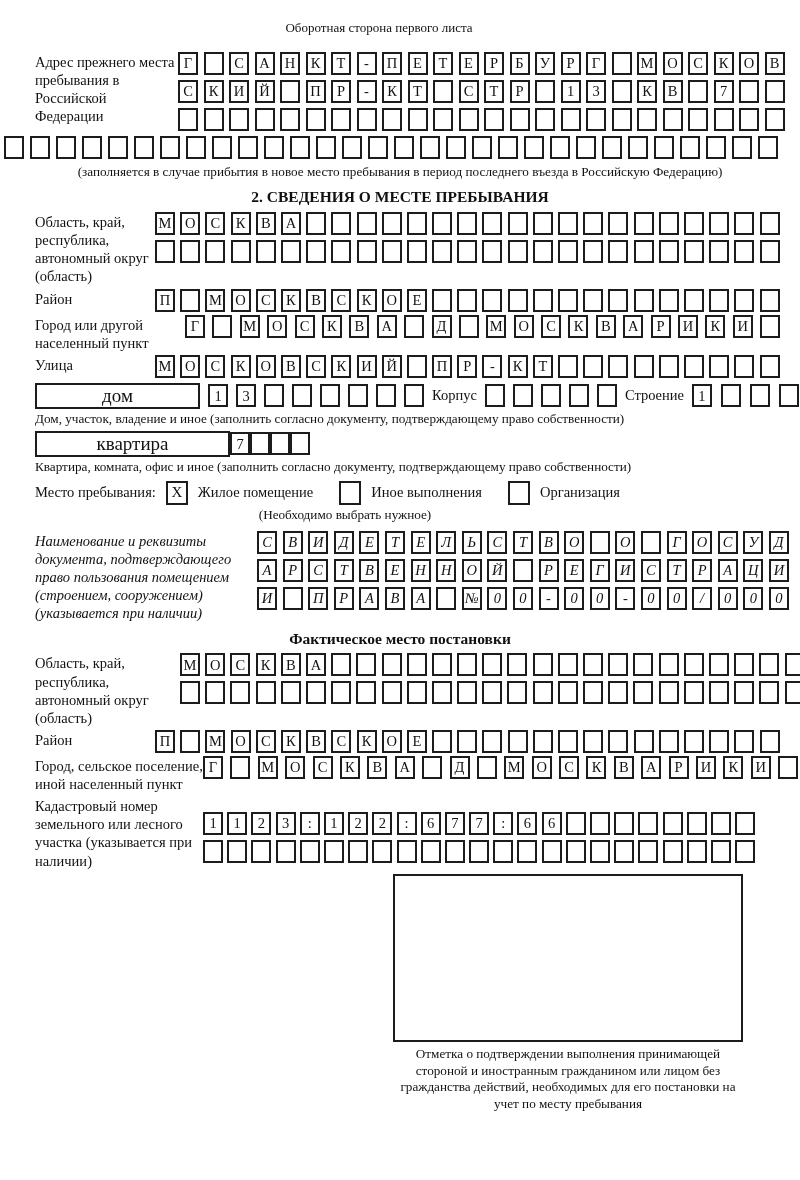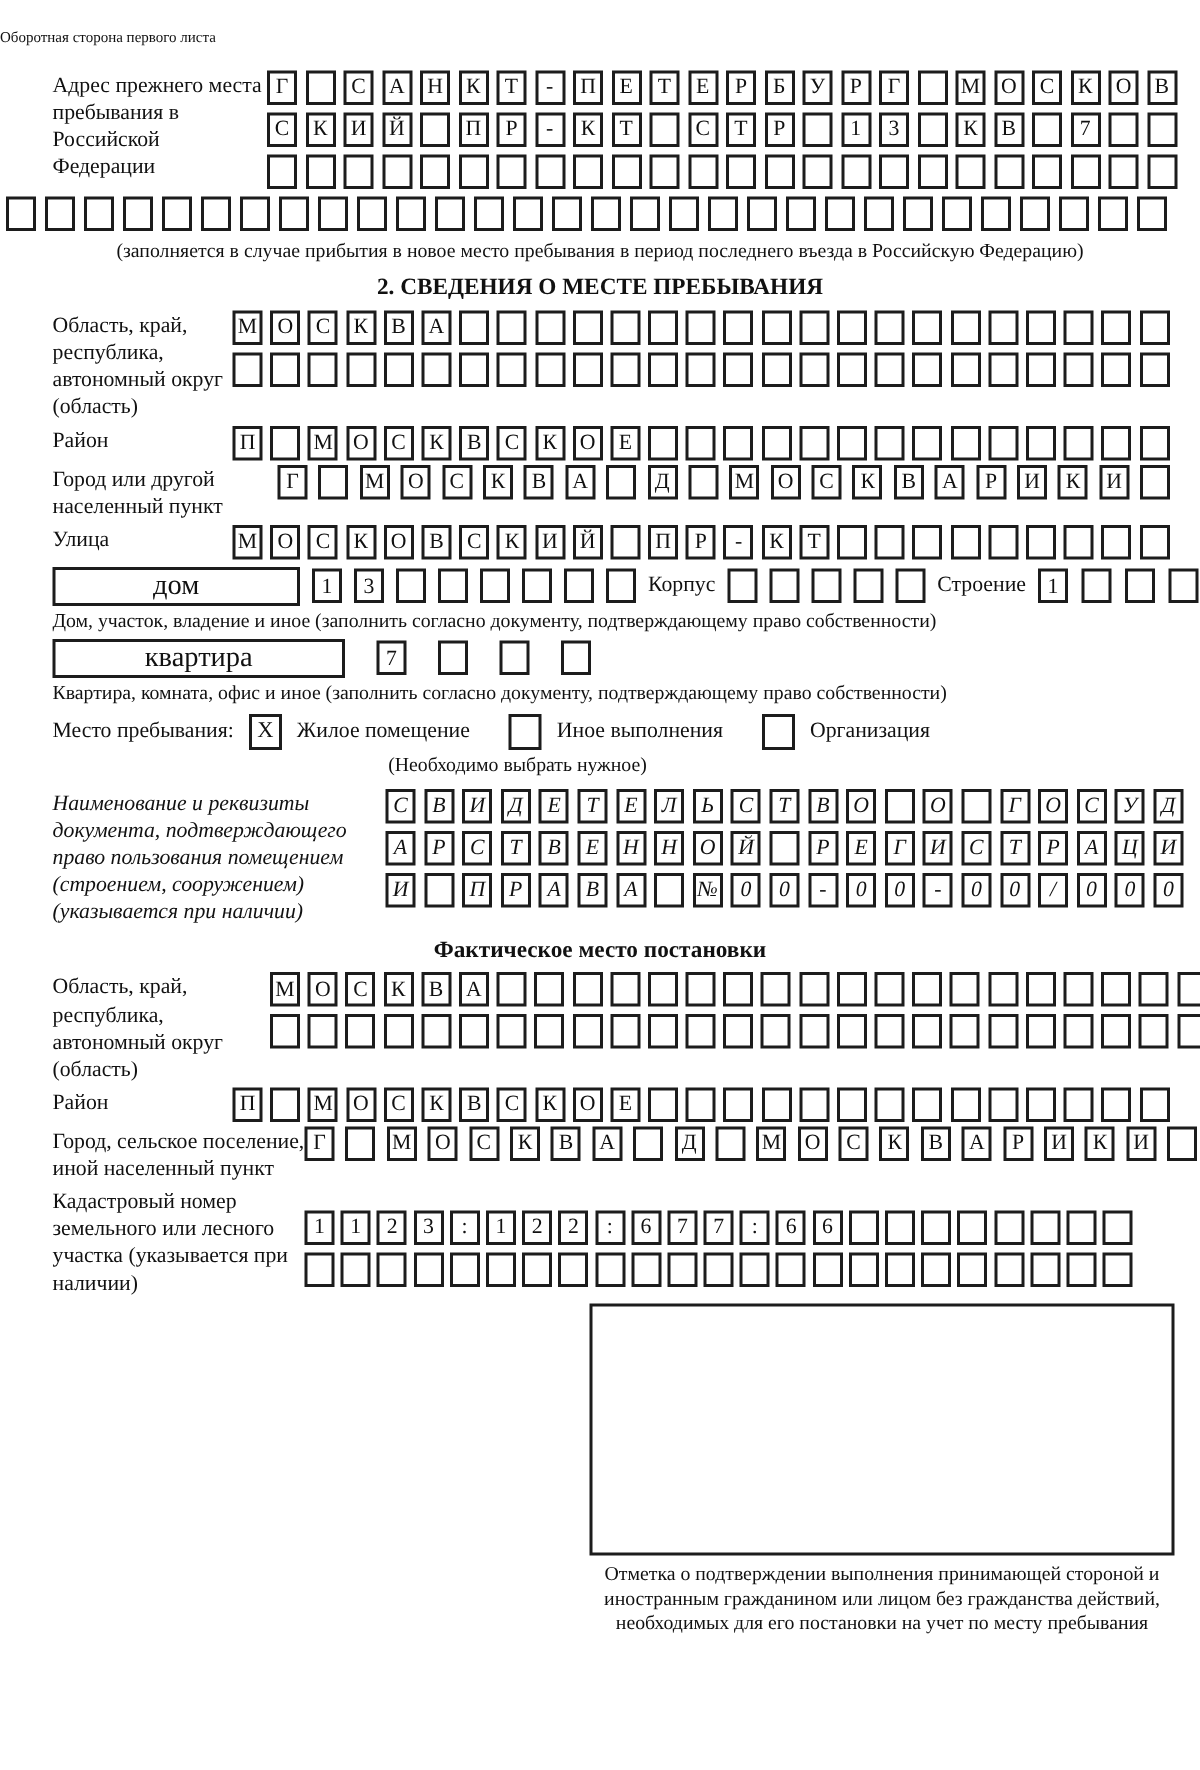--- a/index.html
+++ b/index.html
@@ -2,38 +2,38 @@
 <html><head>
 <meta charset="utf-8">
 <style>
   * { box-sizing: border-box; margin: 0; padding: 0; }
   html, body { background: #ffffff; }
   body {
     width: 800px; height: 1180px; overflow: hidden;
     font-family: "Liberation Serif", "DejaVu Serif", serif;
     color: #111111;
   }
-  .header-note { text-align: left; padding: 20px 42px 0 0; font-size: 10px; }
+  .header-note { text-align: center; padding: 20px 42px 0 0; font-size: 13px; }
 
   .block { display: flex; align-items: flex-start; margin-left: 35px; }
   .label { font-size: 14.5px; line-height: 1.25; flex-shrink: 0; padding-top: 1px; }
   .w143 { width: 143px; } .w120 { width: 120px; } .w150 { width: 150px; }
   .w222 { width: 222px; } .w145 { width: 145px; } .w168 { width: 168px; }
 
   .rows { display: flex; flex-direction: column; gap: 5px; }
   .cellrow { display: flex; }
   .cell {
     width: 20px; height: 23px; flex-shrink: 0;
     border: 2px solid #1c1c1c; background: #ffffff;
     display: flex; align-items: center; justify-content: center;
     font-size: 14.5px; line-height: 1;
   }
   .r24 { gap: 5.5px; } .r30 { gap: 6px; margin-left: 4px; margin-top: 5px; }
   .r25 { gap: 5.2px; } .r22 { gap: 7.4px; } .r21 { gap: 5.6px; } .r23 { gap: 4.2px; }
-  .g8 { gap: 8px; } .g9 { gap: 9px; } .g7 { gap: 21px; }
+  .g8 { gap: 8px; } .g9 { gap: 9px; } .g7 { gap: 0; }
 
   .caption { font-size: 13.2px; margin-top: 5px; }
   .center { text-align: center; }
   .leftcap { margin-left: 35px; margin-top: 2px; }
   .section-title { text-align: center; font-weight: bold; font-size: 15.5px; margin-top: 8px; }
 
   .widebox {
     border: 2px solid #1c1c1c; height: 26px; background: #fff;
     display: flex; align-items: center; justify-content: center;
     font-size: 19px; flex-shrink: 0;
@@ -49,21 +49,21 @@
     display: flex; align-items: center; justify-content: center; font-size: 15px;
   }
   .stay-row { display: flex; align-items: center; margin-left: 35px; margin-top: 6px; }
   .stay-row .inline-label { margin-right: 10px; }
   .stay-row .opt { margin-right: 26px; margin-left: 10px; }
   .choose-note { width: 690px; text-align: center; font-size: 13.2px; margin-top: 2px; }
 
   .big-heading { text-align: center; font-weight: bold; font-size: 15.5px; margin-top: 8px; }
   .note2 { text-align: center; font-size: 13.4px; line-height: 1.4; margin-top: 4px; }
 
-  .stamp-area { margin-left: 393px; width: 390px; margin-top: 4px; }
+  .stamp-area { margin-left: 393px; width: 350px; margin-top: 4px; }
   .stamp-box { height: 168px; border: 2px solid #1c1c1c; background: #fff; }
   .stamp-caption { font-size: 13.2px; text-align: center; line-height: 1.28; margin-top: 4px; }
 
   .offset16 { margin-top: 16px; }
 </style>
 </head>
 <body>
 
 <div>
 

